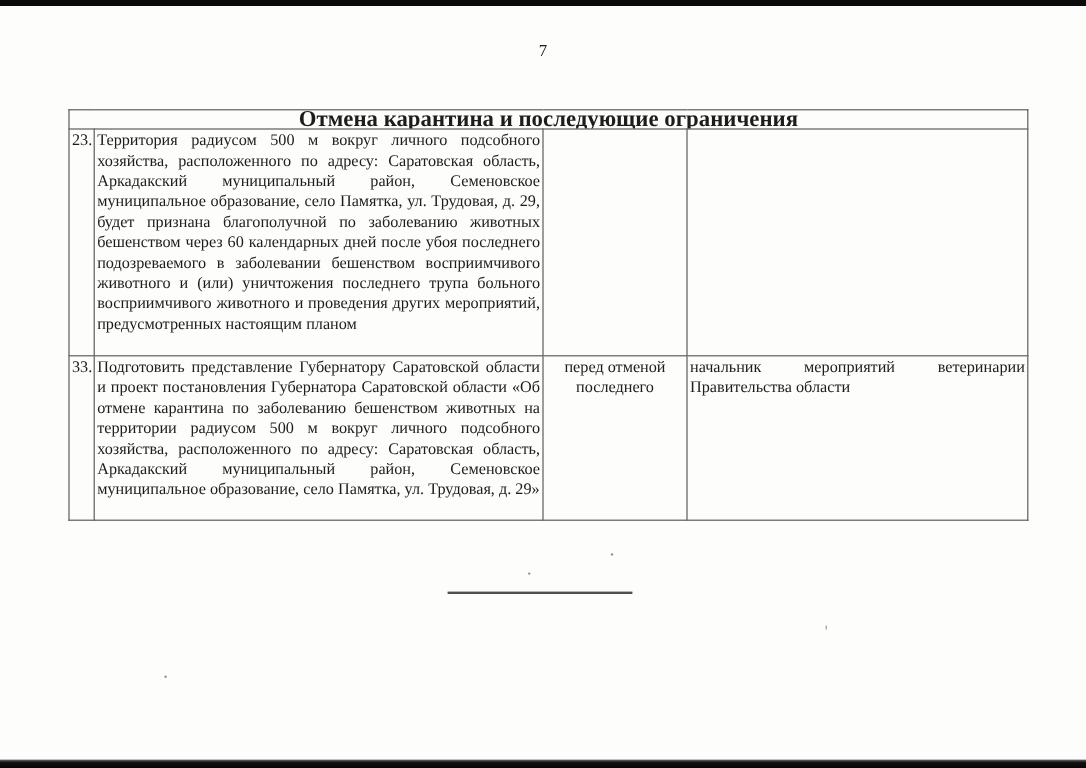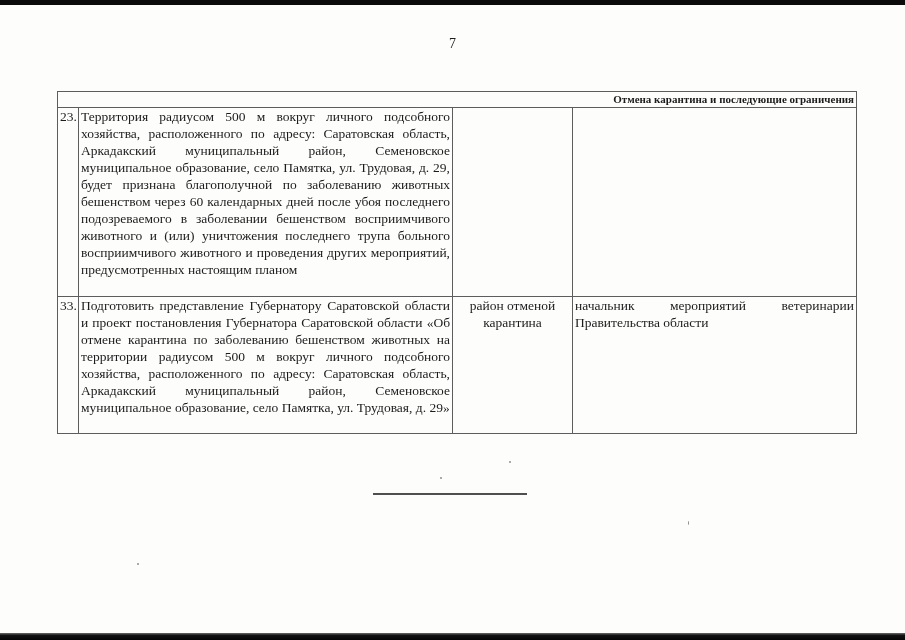--- a/index.html
+++ b/index.html
@@ -52,25 +52,25 @@
   table.plan col.c-resp { width: 284px; }
   table.plan td, table.plan th {
     border: 1px solid #5d5d5d;
     vertical-align: top;
     padding: 0 2px;
     overflow: hidden;
   }
   table.plan { border: 1px solid #474747; }
   th.section-header {
     font-weight: bold;
-    text-align: right;
+    text-align: center;
     padding: 0;
     height: 15px;
     line-height: 15px;
-    font-size: 11px;
+    font-size: 19px;
     border-bottom: 1px solid #3f3f3f;
   }
   td.cell-num {
     text-align: left;
     padding: 0 0 0 1px;
     margin-left: 11px;
   }
   td.cell-action {
     text-align: justify;
   }
@@ -122,21 +122,21 @@
       </tr>
       <tr class="row-23">
         <td class="cell-num">23.</td>
         <td class="cell-action">Территория радиусом 500 м вокруг личного подсобного хозяйства, расположенного по адресу: Саратовская область, Аркадакский муниципальный район, Семеновское муниципальное образование, село Памятка, ул. Трудовая, д. 29, будет признана благополучной по заболеванию животных бешенством через 60 календарных дней после убоя последнего подозреваемого в заболевании бешенством восприимчивого животного и (или) уничтожения последнего трупа больного восприимчивого животного и проведения других мероприятий, предусмотренных настоящим планом</td>
         <td class="cell-term"></td>
         <td class="cell-resp"></td>
       </tr>
       <tr class="row-24">
         <td class="cell-num">33.</td>
         <td class="cell-action">Подготовить представление Губернатору Саратовской области и проект постановления Губернатора Саратовской области «Об отмене карантина по заболеванию бешенством животных на территории радиусом 500 м вокруг личного подсобного хозяйства, расположенного по адресу: Саратовская область, Аркадакский муниципальный район, Семеновское муниципальное образование, село Памятка, ул. Трудовая, д. 29»</td>
-        <td class="cell-term">район отменой карантина</td>
+        <td class="cell-term">перед отменой последнего</td>
         <td class="cell-resp">начальник мероприятий ветеринарии Правительства области</td>
       </tr>
     </tbody>
   </table>
 
   <div class="separator-line"></div>
 
   <div class="speck" style="left:509px; top:461px;"></div>
   <div class="speck" style="left:440px; top:477px;"></div>
   <div class="speck" style="left:688px; top:521px; height:4px; width:1px;"></div>

